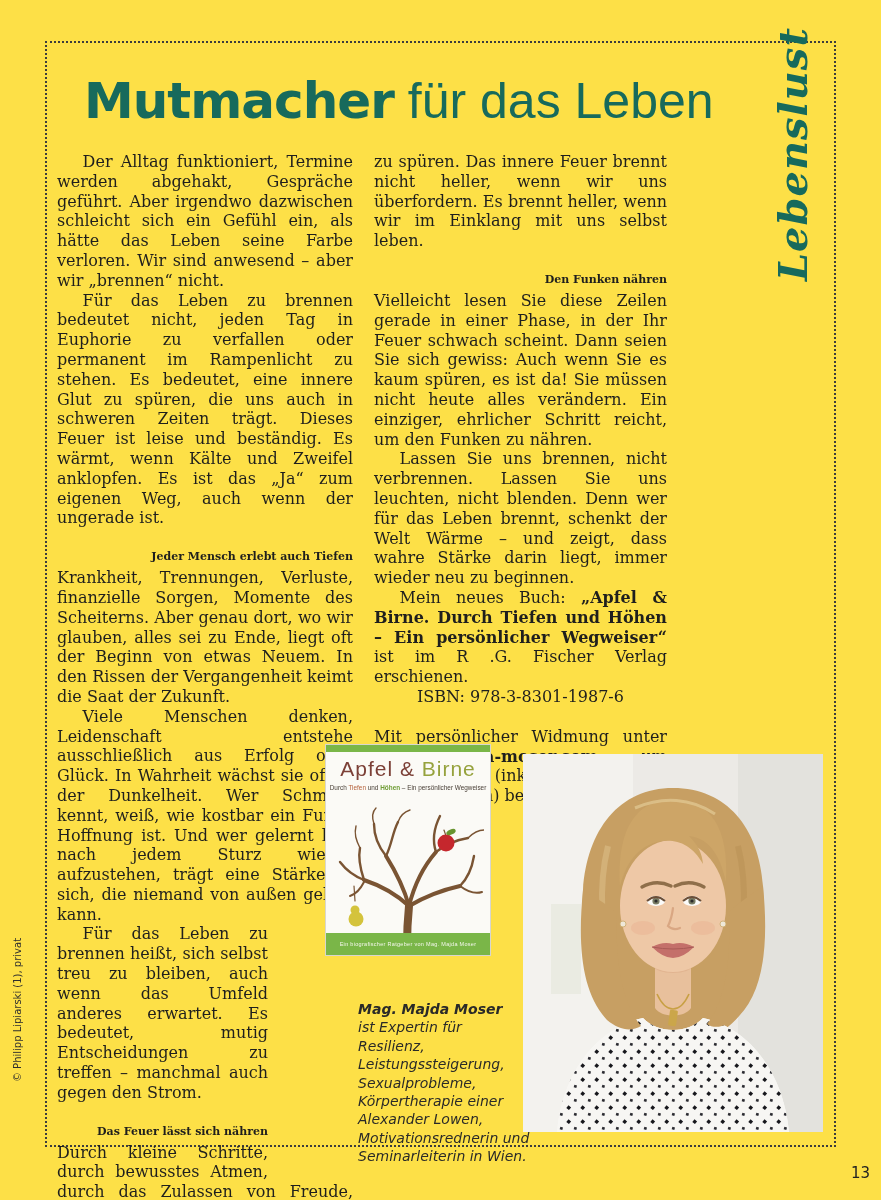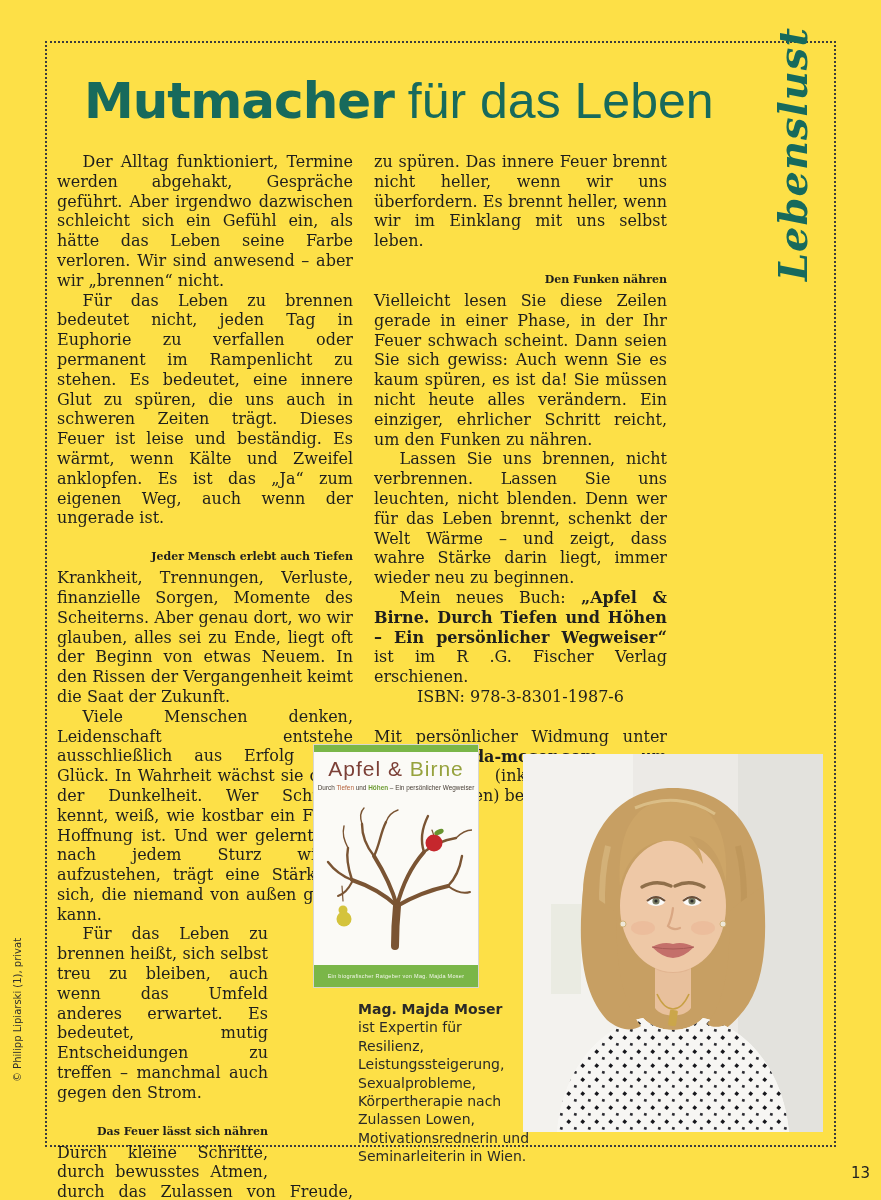--- a/index.html
+++ b/index.html
@@ -46,42 +46,42 @@
   .book-announce b, .order b{font-weight:bold;}
   .isbn{text-align:center;}
   .order-wrap{position:relative;margin-top:20px;}
   .heart{
     position:absolute;right:2px;bottom:0px;
     color:#176a5c;font-size:19px;line-height:19px;
     font-family:"DejaVu Sans",sans-serif;
   }
   
   .book-cover{
-    position:absolute;left:313px;top:744px;width:166px;height:244px;
+    position:absolute;left:325px;top:744px;width:166px;height:212px;
     background:#fbfaf6;border:1px solid #d8d6cf;box-sizing:border-box;
     font-family:"Liberation Sans",sans-serif;
     text-decoration:underline;
   }
   .book-band{position:absolute;left:0;width:100%;background:#7ab648;}
   .book-band.top{top:0;height:7px;}
   .book-band.bottom{bottom:0;height:22px;display:flex;align-items:center;justify-content:center;}
   .book-band.bottom span{color:#f4f7ec;font-size:5.5px;letter-spacing:0.3px;}
   .book-title{position:absolute;top:12px;left:0;width:100%;text-align:center;font-size:21px;letter-spacing:1px;white-space:nowrap;}
   .bt-red{color:#7c4037;}
   .bt-green{color:#96a23d;}
   .book-subtitle{position:absolute;top:39px;left:0;width:100%;text-align:center;font-size:6.4px;color:#4a4038;white-space:nowrap;}
   .st-red{color:#b5623c;}
   .st-green{color:#6f9c35;font-weight:bold;}
   .book-tree{position:absolute;left:8px;top:52px;width:150px;height:158px;}
   
   .portrait{position:absolute;left:523px;top:754px;width:300px;height:378px;overflow:hidden;}
   
   .caption{
     position:absolute;left:358px;top:1000px;width:172px;
-    font-family:"DejaVu Sans",sans-serif;
+    font-family:"DejaVu Sans",sans-serif;font-style:italic;
     font-size:14px;line-height:18.4px;color:#2a2a28;text-align:left;
   }
   .caption .cap-name{font-weight:bold;}
 </style>
 </head>
 <body>
 
 <div class="page">
 
   <div class="border-frame"></div>
@@ -215,16 +215,16 @@
 
       <path d="M60,136 C54,196 60,240 84,266 C96,276 108,278 118,272 C100,250 92,210 94,160 C84,150 70,142 60,136 Z" fill="#c79f63"></path>
       <path d="M240,132 C246,192 240,238 216,262 C206,272 192,276 184,270 C202,248 208,208 206,158 C216,148 230,140 240,132 Z" fill="#c79f63"></path>
       <circle cx="100" cy="170" r="3" fill="#efe8d8" stroke="#caa96a" stroke-width="0.8"></circle>
       <circle cx="200" cy="170" r="3" fill="#efe8d8" stroke="#caa96a" stroke-width="0.8"></circle>
     </svg>
   </div>
 
   <div class="caption">
     <div class="cap-name">Mag. Majda Moser</div>
-    <div>ist Expertin für Resilienz, Leistungssteigerung, Sexualprobleme, Körpertherapie nach Zulassen Lowen, Motivationsrednerin und Seminarleiterin in Wien.</div>
+    <div>ist Expertin für Resilienz, Leistungssteigerung, Sexualprobleme, Körpertherapie einer Alexander Lowen, Motivationsrednerin und Seminarleiterin in Wien.</div>
   </div>
 
 </div>
 
 </body></html>

